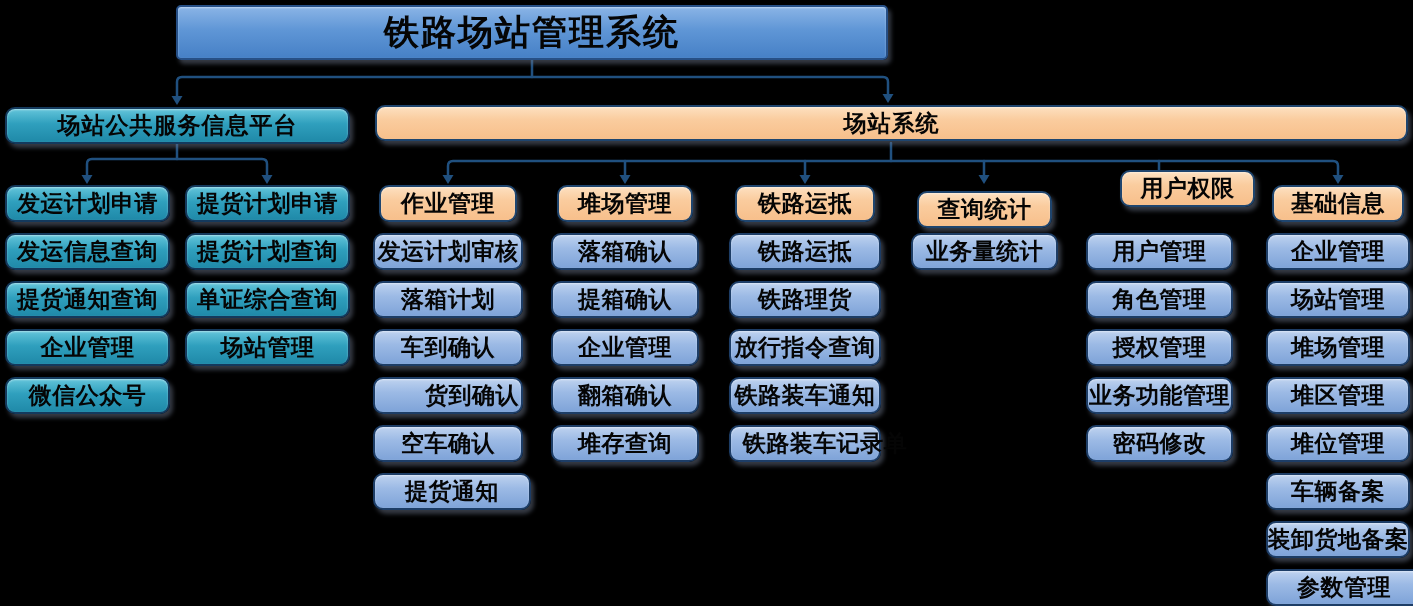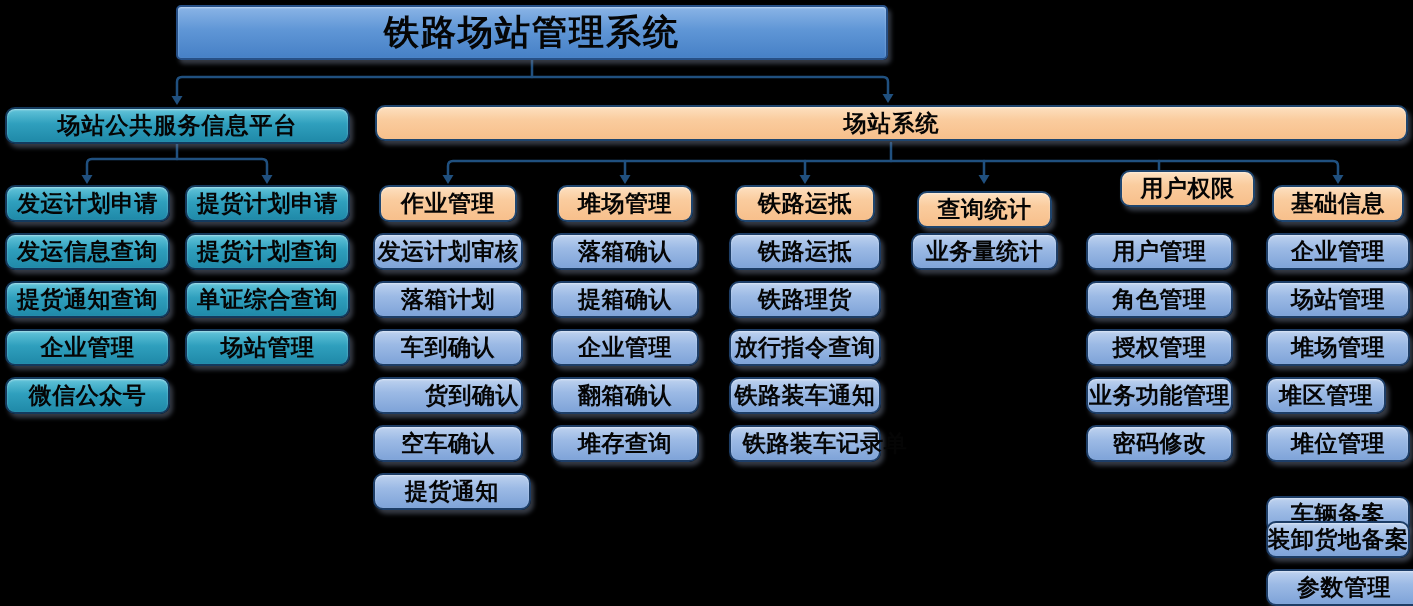--- a/index.html
+++ b/index.html
@@ -113,19 +113,19 @@
       <div class="node orange-node" style="left: 1092px; top: 170px; width: 135px; height: 37px; margin-left: 28px;">用户权限</div>
       <div class="node blue-node" style="left: 1086px; top: 233px; width: 147px; height: 37px;">用户管理</div>
       <div class="node blue-node" style="left: 1086px; top: 281px; width: 147px; height: 37px;">角色管理</div>
       <div class="node blue-node" style="left: 1086px; top: 329px; width: 147px; height: 37px;">授权管理</div>
       <div class="node blue-node" style="left: 1086px; top: 377px; width: 147px; height: 37px;">业务功能管理</div>
       <div class="node blue-node" style="left: 1086px; top: 425px; width: 147px; height: 37px;">密码修改</div>
       <div class="node orange-node" style="left: 1272px; top: 185px; width: 132px; height: 37px;">基础信息</div>
       <div class="node blue-node" style="left: 1266px; top: 233px; width: 144px; height: 37px;">企业管理</div>
       <div class="node blue-node" style="left: 1266px; top: 281px; width: 144px; height: 37px;">场站管理</div>
       <div class="node blue-node" style="left: 1266px; top: 329px; width: 144px; height: 37px;">堆场管理</div>
-      <div class="node blue-node" style="left: 1266px; top: 377px; width: 120px; height: 37px;">堆区管理</div>
+      <div class="node blue-node" style="left: 1266px; top: 377px; width: 144px; height: 37px;">堆区管理</div>
       <div class="node blue-node" style="left: 1266px; top: 425px; width: 144px; height: 37px;">堆位管理</div>
-      <div class="node blue-node" style="left: 1266px; top: 473px; width: 144px; height: 37px; margin-top: 23px;">车辆备案</div>
+      <div class="node blue-node" style="left: 1266px; top: 473px; width: 144px; height: 37px;">车辆备案</div>
       <div class="node blue-node" style="left: 1266px; top: 521px; width: 144px; height: 37px;">装卸货地备案</div>
       <div class="node blue-node" style="left: 1266px; top: 569px; width: 156px; height: 37px;">参数管理</div>
     </div>
 </div>
 
 </body></html>

